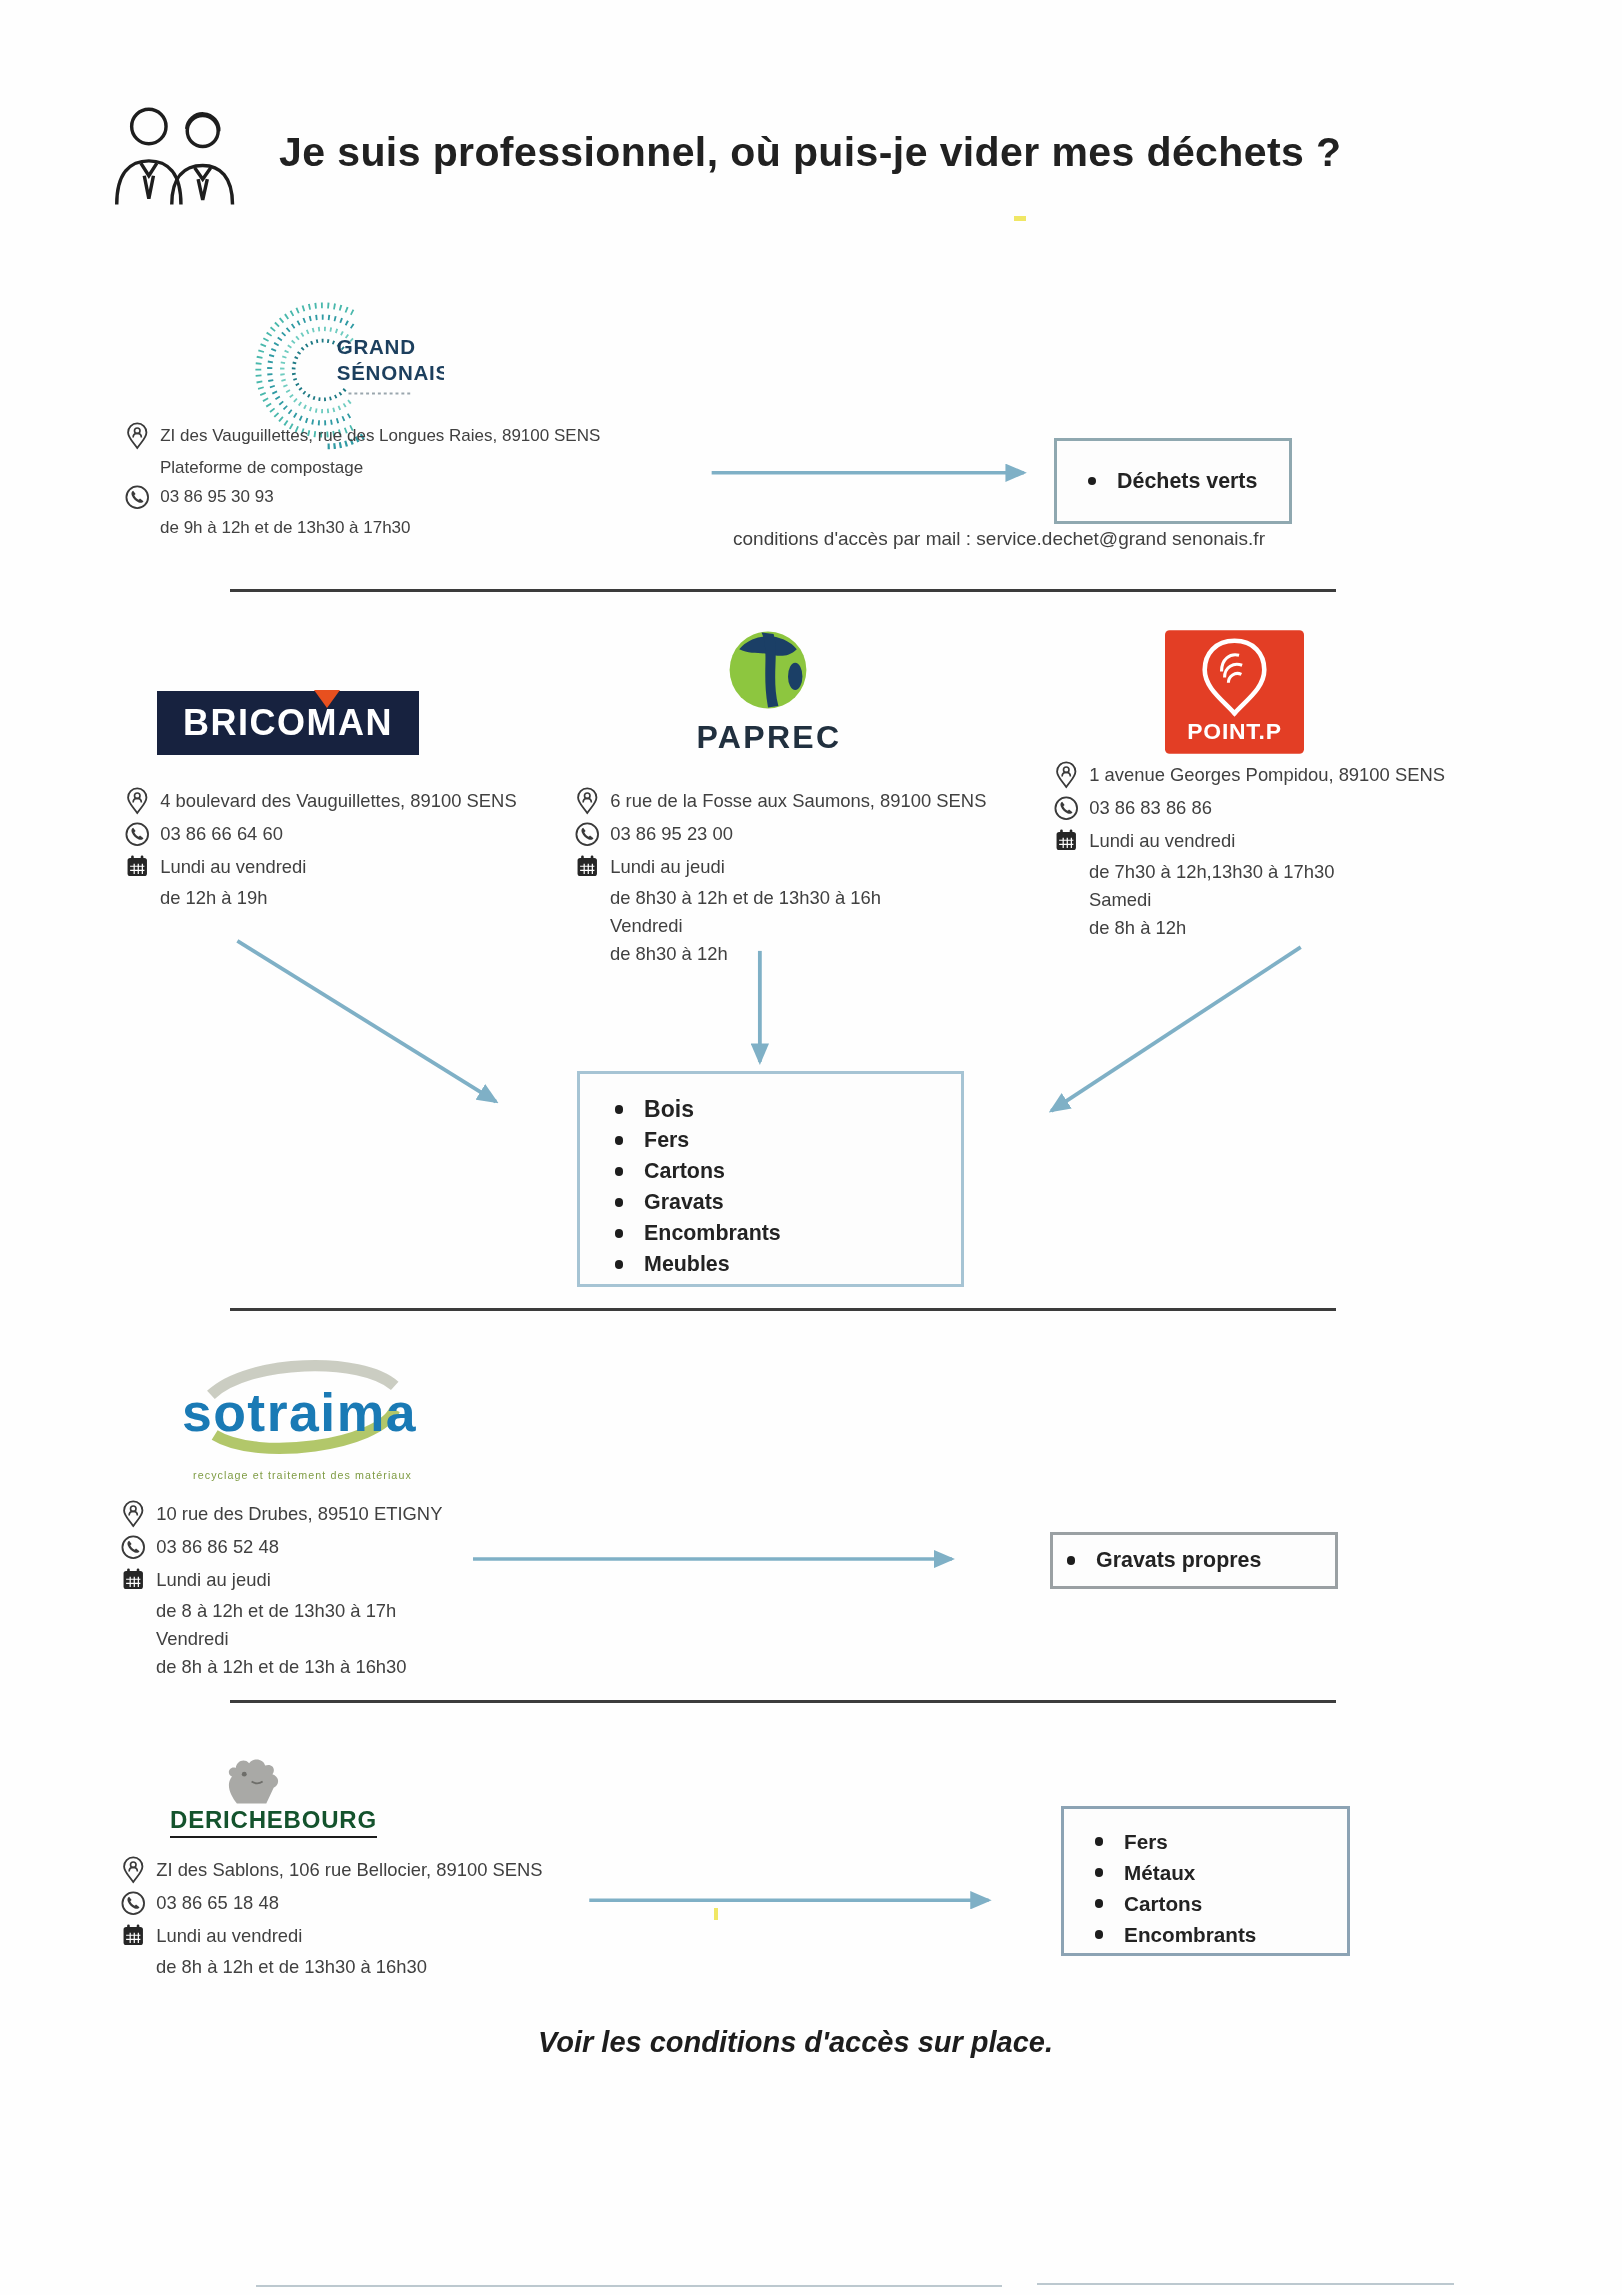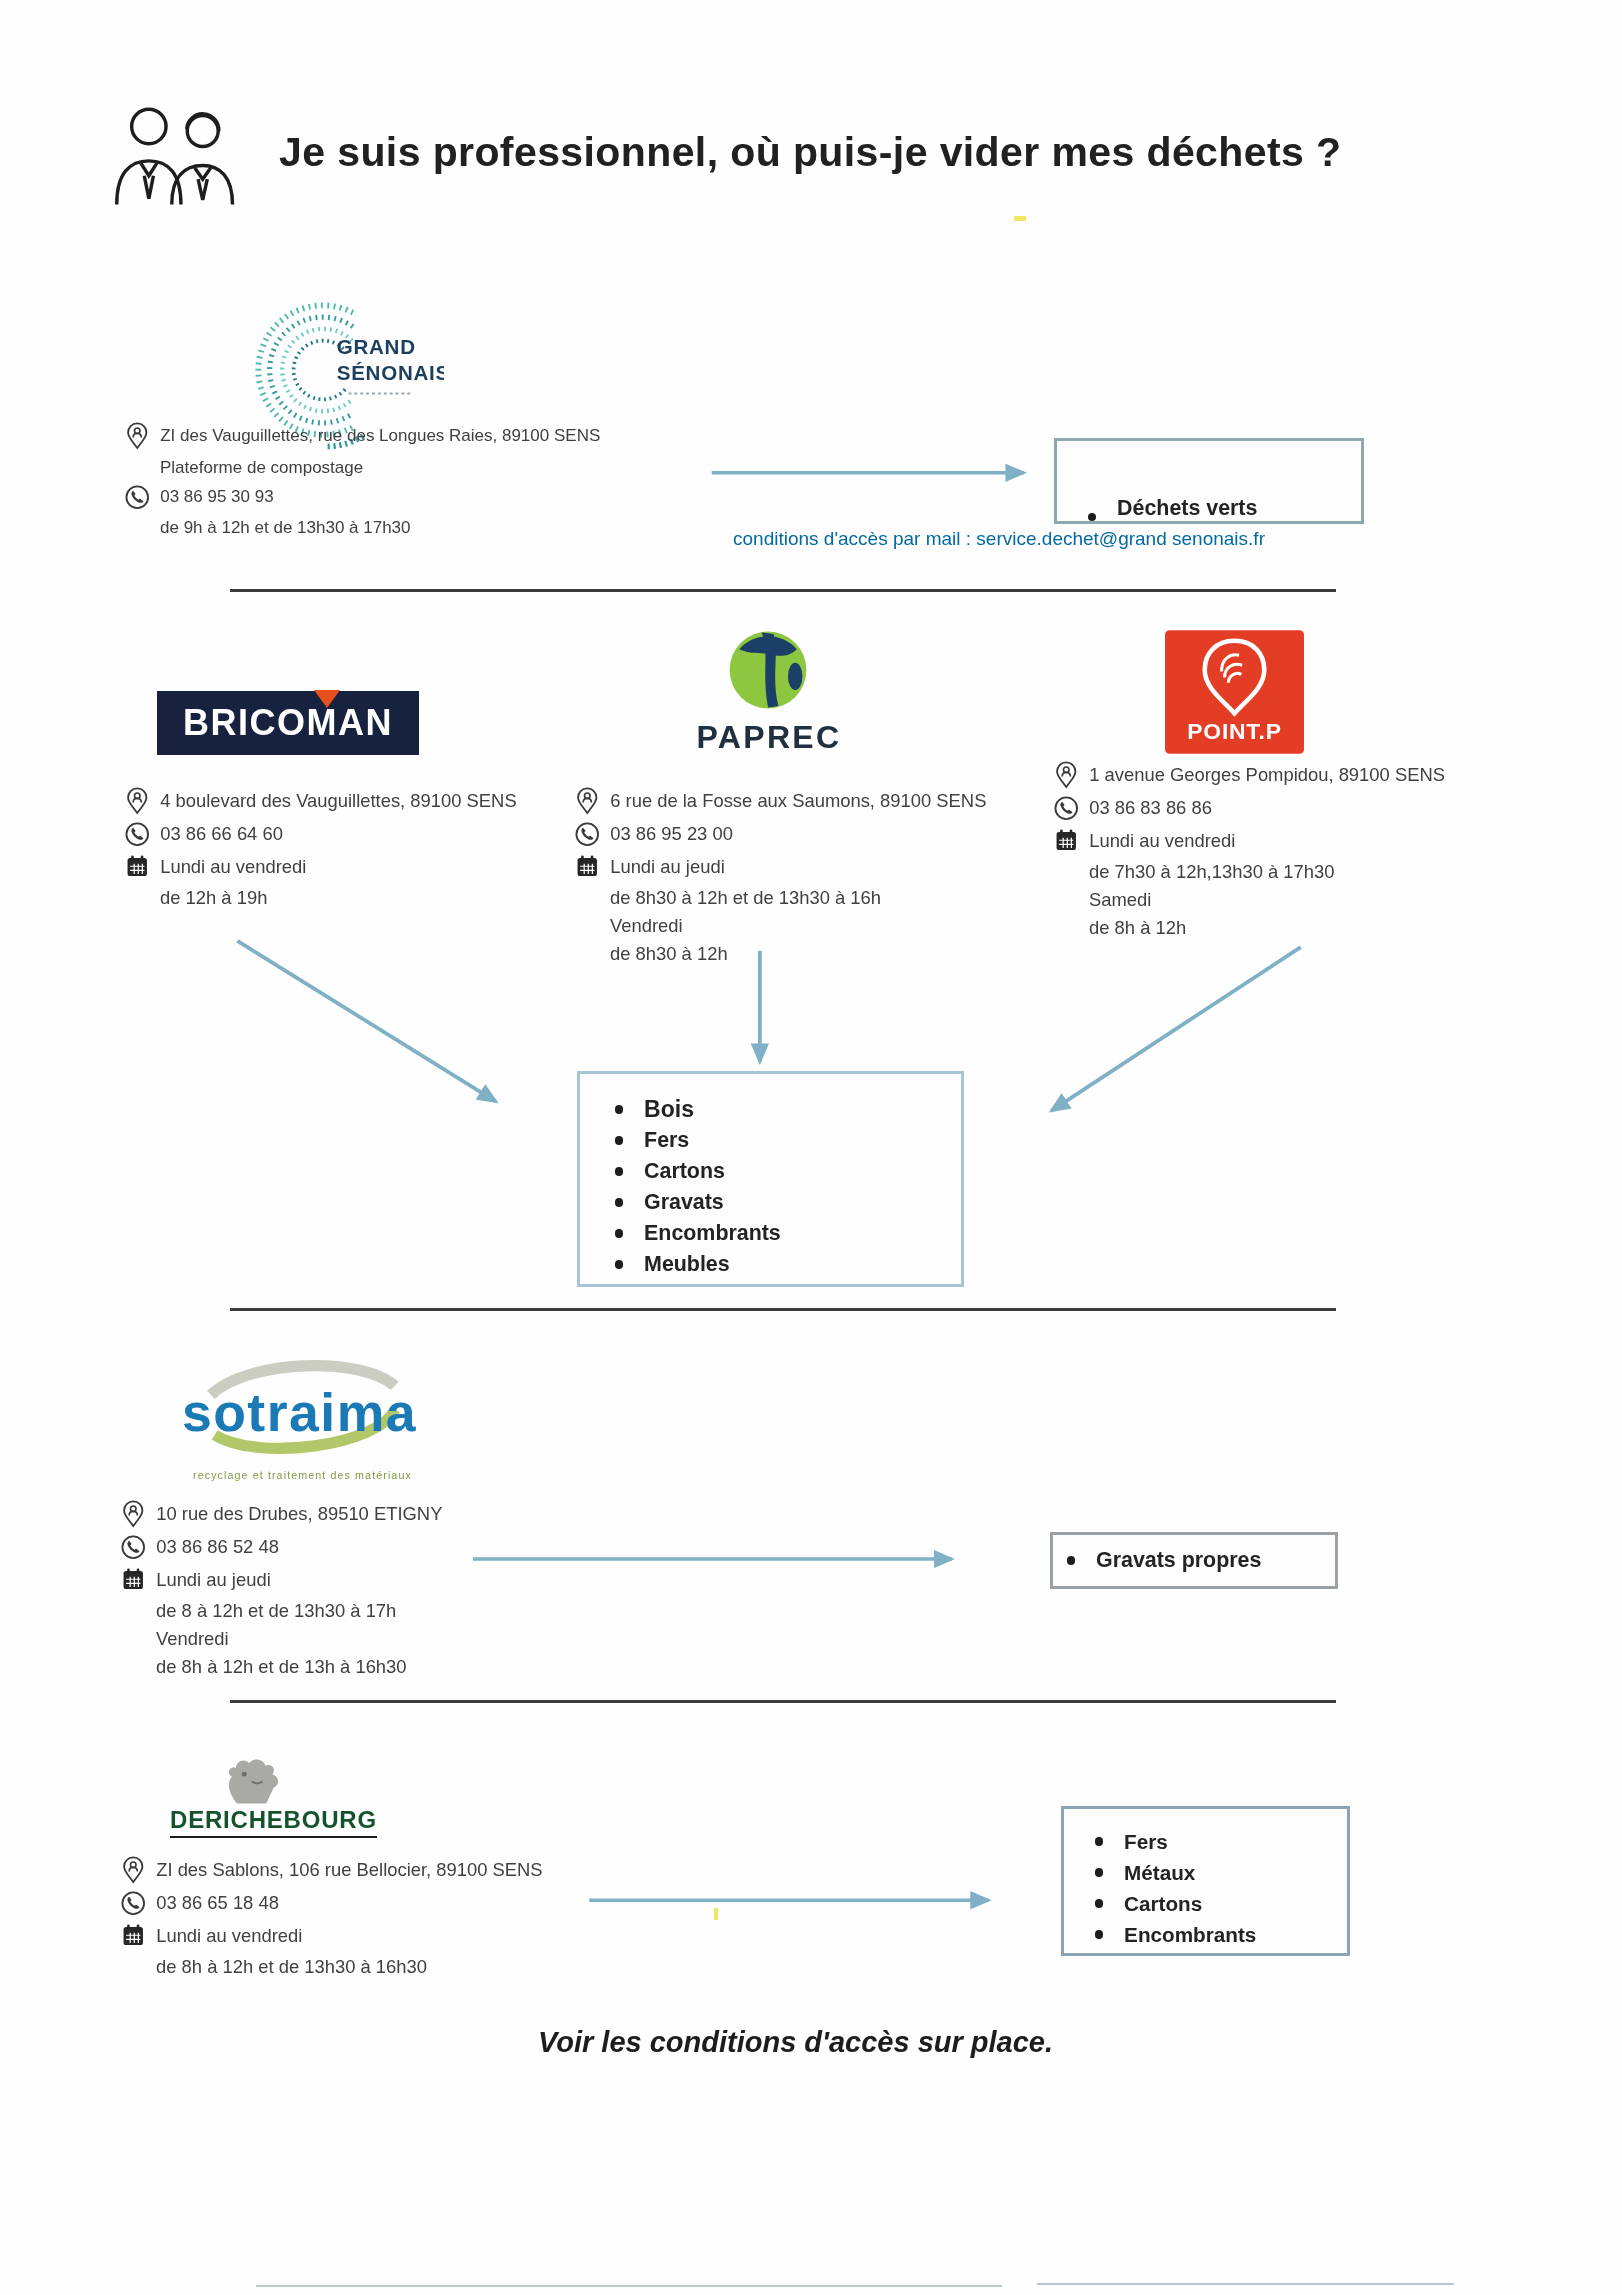--- a/index.html
+++ b/index.html
@@ -23,21 +23,21 @@
   
   #bricoman-logo{background:#17223f;display:flex;align-items:center;justify-content:center;}
   #bricoman-logo .btxt{color:#ffffff;font-size:36px;font-weight:800;letter-spacing:1.5px;}
   #bricoman-tri{position:absolute;width:0;height:0;border-left:13px solid transparent;
                 border-right:13px solid transparent;border-top:18.4px solid #e8501f;}
   #paprec-name{font-size:32px;font-weight:800;color:#21303f;letter-spacing:2.3px;text-align:center;}
   #sotraima-tagline{font-size:10.7px;color:#7f9c44;letter-spacing:1.1px;}
   #derichebourg-name{font-size:24px;font-weight:800;color:#14532d;letter-spacing:0.8px;
                      border-bottom:2.3px solid #1c1c1c;padding-bottom:2px;display:inline-block;}
   #page-title{font-size:41px;font-weight:bold;color:#212121;letter-spacing:0.4px;}
-  #conditions-note{font-size:19px;color:#0369a1;}
+  #conditions-note{font-size:19px;color:#404040;}
   #footer-note{font-size:29px;font-weight:bold;font-style:italic;color:#1d1d1d;text-align:center;}
   .speck{position:absolute;background:#ece13e;opacity:.8;}
   .faintline{position:absolute;height:2.3px;background:#bcc8cf;}
 </style>
 </head>
 <body>
 
 <svg width="0" height="0" style="position:absolute" aria-hidden="true">
   <defs>
     <symbol id="sym-pin" viewBox="0 0 24 30">
@@ -100,21 +100,21 @@
       <svg class="ic" viewBox="0 0 32 32" width="24.5" height="24.5">
           <use href="#sym-phone"></use>
         </svg>
       <div class="itxt">03 86 95 30 93</div>
     </div>
     <div class="irow noicon">
       <div class="itxt">de 9h à 12h et de 13h30 à 17h30</div>
     </div>
   </div>
 
-  <div class="abs bxx" style="left:1054px;top:438px;width:310px;height:86px;border:3.1px solid #8fa8b0;display:flex;align-items:flex-end;padding-left:31px">
+  <div class="abs bxx" style="left:1054px;top:438px;width:238px;height:86px;border:3.1px solid #8fa8b0;display:flex;align-items:center;padding-left:31px">
     <span class="blt"></span>
     <span style="font-weight:bold;font-size:21.4px;color:#232323">Déchets verts</span>
   </div>
 
   <div id="conditions-note" class="abs" style="left:733px;top:528px;width:635px">conditions d'accès par mail : service.dechet@grand senonais.fr</div>
 
   <div class="divider" style="left:230px;top:589px;width:1106px"></div>
 
   <div id="bricoman-logo" class="abs" style="left:157px;top:691px;width:262px;height:64px">
     <span class="btxt">BRICOMAN</span>

